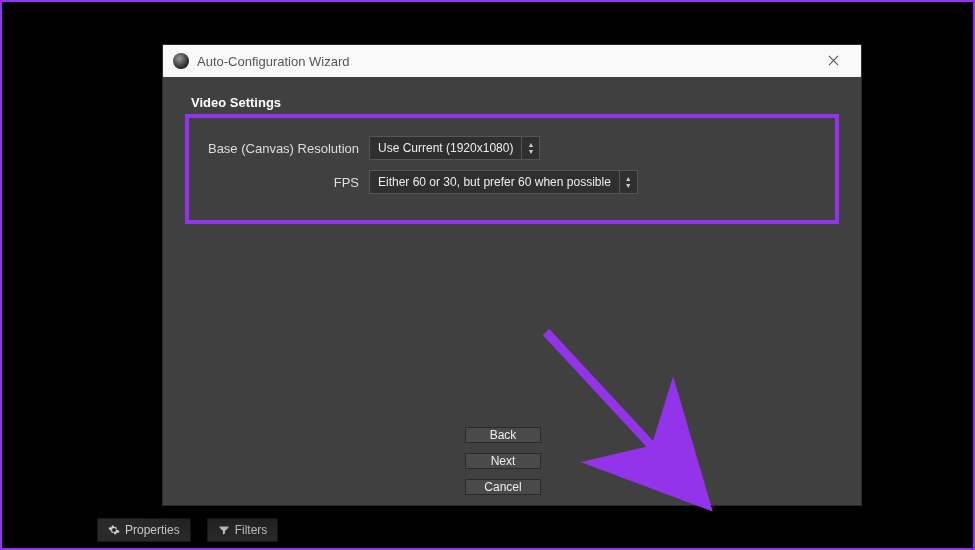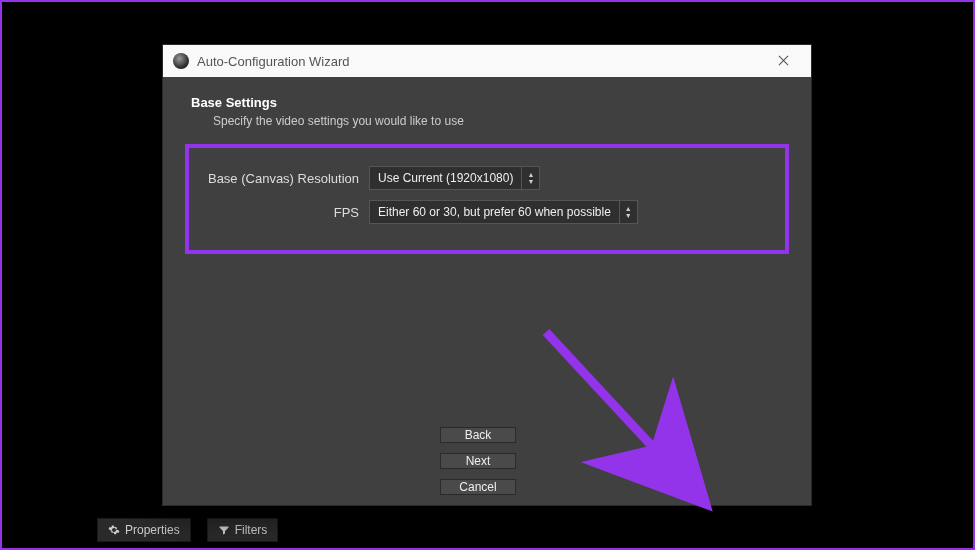--- a/index.html
+++ b/index.html
@@ -25,21 +25,21 @@
   border: 1px solid #1a1a1a;
   padding: 4px 10px;
   display: flex;
   align-items: center;
   gap: 5px;
   font-size: 12px;
 }
 .dialog {
   position: absolute;
   left: 160px; top: 42px;
-  width: 650px; height: 462px;
+  width: 700px; height: 462px;
   background: #404040;
   border: 1px solid #2a2a2a;
   box-shadow: 0 8px 30px rgba(0,0,0,.6);
   display: flex;
   flex-direction: column;
 }
 .titlebar {
   height: 32px;
   background: #f9f9f9;
   display: flex;
@@ -174,22 +174,21 @@
     <div class="app-icon"></div>
     <span>Auto-Configuration Wizard</span>
     <div class="close">
       <svg width="11" height="11" viewBox="0 0 12 12">
           <path d="M1 1 L11 11 M11 1 L1 11" stroke="#555" stroke-width="1.2"></path>
         </svg>
     </div>
   </div>
 
   <div class="body">
-    <div class="heading">Base Settings</div>
-    <div class="subheading">Specify the video settings you would like to use</div>
+    <div class="heading">Video Settings</div>
 
     <div class="highlight-box">
       <div class="form-row">
         <label>Base (Canvas) Resolution</label>
         <div class="selectbox">
           <span class="val">Use Current (1920x1080)</span>
           <div class="spinner">
               <span>▲</span>
               <span>▼</span>
             </div>

